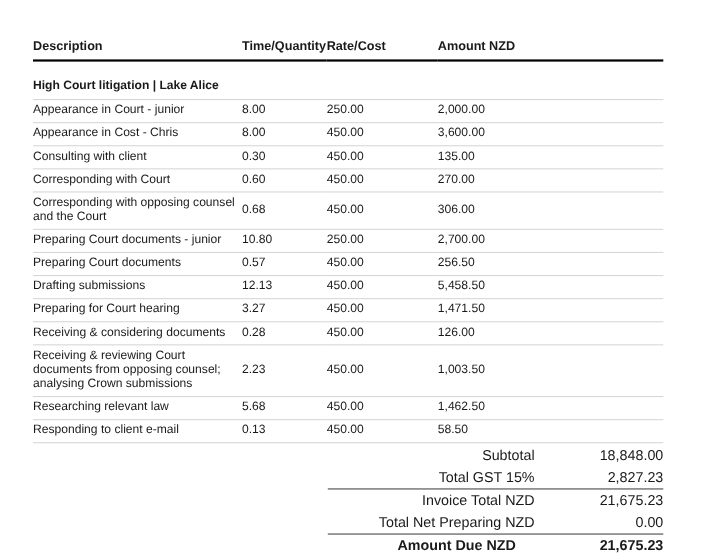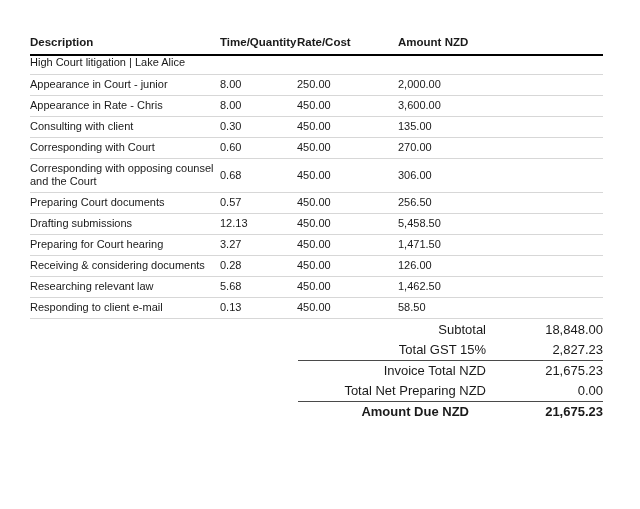--- a/index.html
+++ b/index.html
@@ -37,22 +37,22 @@
   th.right { text-align: left; }
   tbody td {
     padding: 3px 0 4px 0;
     border-bottom: 1px solid #d7d7d7;
     vertical-align: middle;
     line-height: 13px;
   }
   td.left  { text-align: left; padding-right: 6px; }
   td.right { text-align: left; }
   tr.section-row td {
-    font-weight: normal;
-    padding: 0 0 5px 0;
+    font-weight: bold;
+    padding: 16px 0 5px 0;
   }
   .summary {
     width: 305px;
     margin-left: auto;
     font-size: 13px;
   }
   .summary-row {
     display: flex;
     justify-content: flex-end;
     align-items: center;
@@ -93,21 +93,21 @@
       <tr class="section-row">
         <td class="left" colspan="4">High Court litigation | Lake Alice</td>
       </tr>
       <tr>
         <td class="left">Appearance in Court - junior</td>
         <td class="right">8.00</td>
         <td class="right">250.00</td>
         <td class="right">2,000.00</td>
       </tr>
       <tr>
-        <td class="left">Appearance in Rate - Chris</td>
+        <td class="left">Appearance in Cost - Chris</td>
         <td class="right">8.00</td>
         <td class="right">450.00</td>
         <td class="right">3,600.00</td>
       </tr>
       <tr>
         <td class="left">Consulting with client</td>
         <td class="right">0.30</td>
         <td class="right">450.00</td>
         <td class="right">135.00</td>
       </tr>
@@ -117,20 +117,26 @@
         <td class="right">450.00</td>
         <td class="right">270.00</td>
       </tr>
       <tr>
         <td class="left">Corresponding with opposing counsel and the Court</td>
         <td class="right">0.68</td>
         <td class="right">450.00</td>
         <td class="right">306.00</td>
       </tr>
       <tr>
+        <td class="left">Preparing Court documents - junior</td>
+        <td class="right">10.80</td>
+        <td class="right">250.00</td>
+        <td class="right">2,700.00</td>
+      </tr>
+      <tr>
         <td class="left">Preparing Court documents</td>
         <td class="right">0.57</td>
         <td class="right">450.00</td>
         <td class="right">256.50</td>
       </tr>
       <tr>
         <td class="left">Drafting submissions</td>
         <td class="right">12.13</td>
         <td class="right">450.00</td>
         <td class="right">5,458.50</td>
@@ -139,20 +145,26 @@
         <td class="left">Preparing for Court hearing</td>
         <td class="right">3.27</td>
         <td class="right">450.00</td>
         <td class="right">1,471.50</td>
       </tr>
       <tr>
         <td class="left">Receiving &amp; considering documents</td>
         <td class="right">0.28</td>
         <td class="right">450.00</td>
         <td class="right">126.00</td>
+      </tr>
+      <tr>
+        <td class="left">Receiving &amp; reviewing Court documents from opposing counsel; analysing Crown submissions</td>
+        <td class="right">2.23</td>
+        <td class="right">450.00</td>
+        <td class="right">1,003.50</td>
       </tr>
       <tr>
         <td class="left">Researching relevant law</td>
         <td class="right">5.68</td>
         <td class="right">450.00</td>
         <td class="right">1,462.50</td>
       </tr>
       <tr>
         <td class="left">Responding to client e-mail</td>
         <td class="right">0.13</td>

